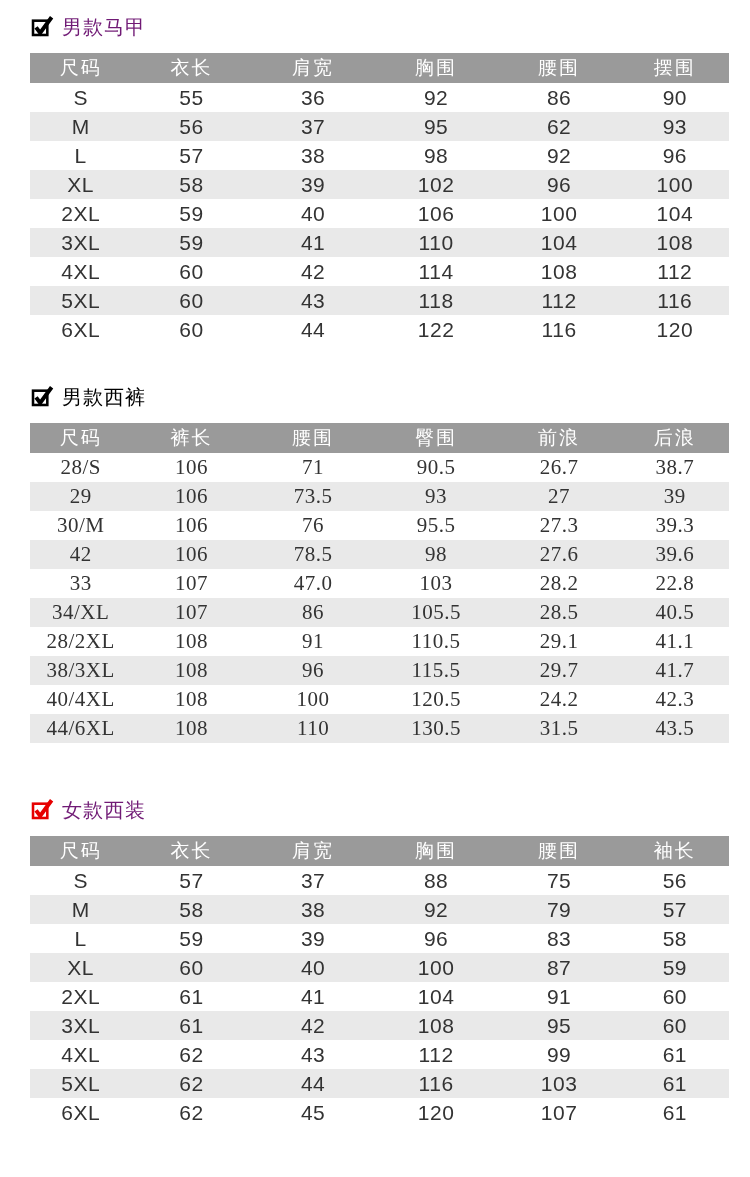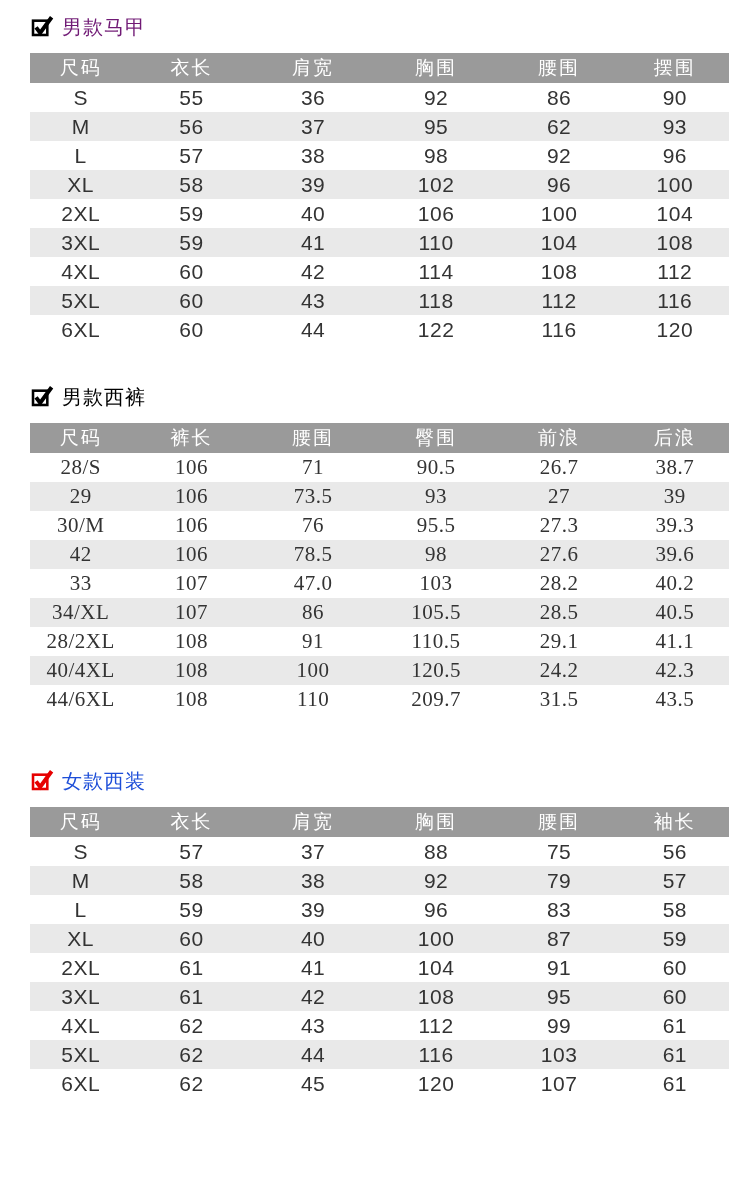--- a/index.html
+++ b/index.html
@@ -242,67 +242,75 @@
               <td>98</td>
               <td>27.6</td>
               <td>39.6</td>
             </tr>
             <tr>
               <td>33</td>
               <td>107</td>
               <td>47.0</td>
               <td>103</td>
               <td>28.2</td>
-              <td>40.2</td>
+              <td>22.8</td>
             </tr>
             <tr>
               <td>34/XL</td>
               <td>107</td>
               <td>86</td>
               <td>105.5</td>
               <td>28.5</td>
               <td>40.5</td>
             </tr>
             <tr>
               <td>28/2XL</td>
               <td>108</td>
               <td>91</td>
               <td>110.5</td>
               <td>29.1</td>
               <td>41.1</td>
             </tr>
             <tr>
+              <td>38/3XL</td>
+              <td>108</td>
+              <td>96</td>
+              <td>115.5</td>
+              <td>29.7</td>
+              <td>41.7</td>
+            </tr>
+            <tr>
               <td>40/4XL</td>
               <td>108</td>
               <td>100</td>
               <td>120.5</td>
               <td>24.2</td>
               <td>42.3</td>
             </tr>
             <tr>
               <td>44/6XL</td>
               <td>108</td>
               <td>110</td>
-              <td>209.7</td>
+              <td>130.5</td>
               <td>31.5</td>
               <td>43.5</td>
             </tr>
           </tbody>
     </table>
   </section>
 
   <section class="size-section sec--3">
     <div class="sec-title">
       <span class="chk" style="color: rgb(230, 0, 0);">
         <svg viewBox="0 0 24 24" aria-hidden="true">
           <rect x="2.2" y="6.2" width="15.6" height="15.6" fill="none" stroke="currentColor" stroke-width="2.8"></rect>
           <path d="M5.5 13.5 L10 19.5 L22.5 2.5" fill="none" stroke="currentColor" stroke-width="4.4"></path>
         </svg>
       </span>
-      <span class="t" style="color: #1d4ed8;">女款西装</span>
+      <span class="t" style="color: #701a75;">女款西装</span>
     </div>
     <table class="size-table">
       <colgroup>
         <col class="c1">
             <col class="c2">
             <col class="c3">
             <col class="c4">
             <col class="c5">
             <col class="c6">
       </colgroup>

